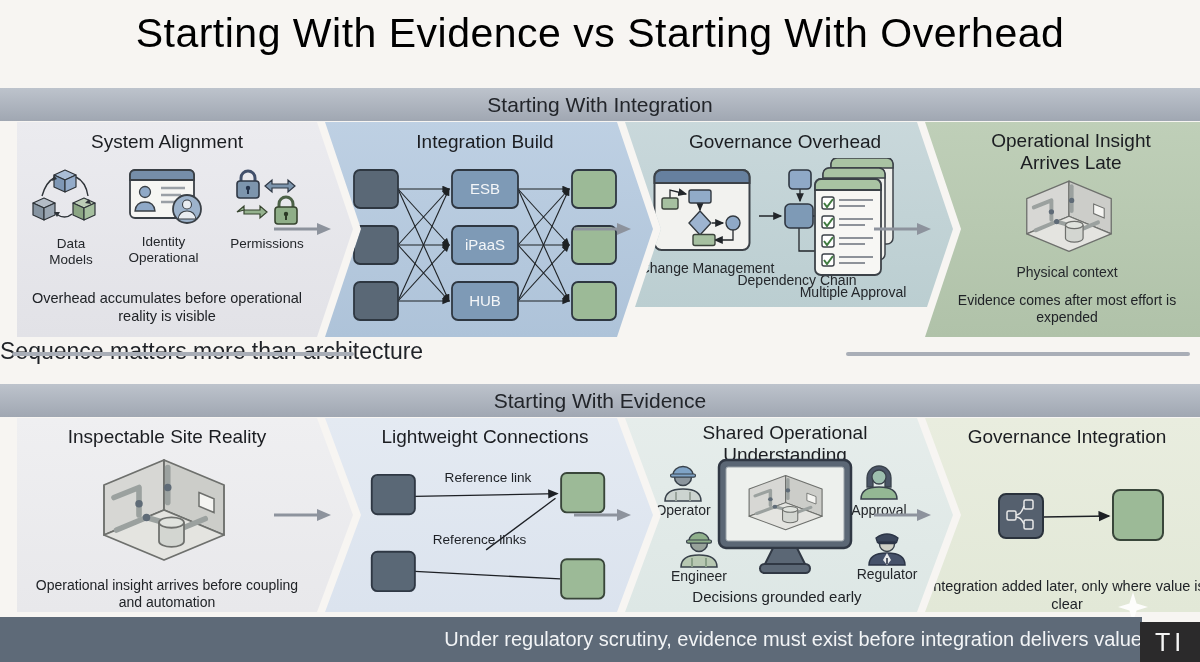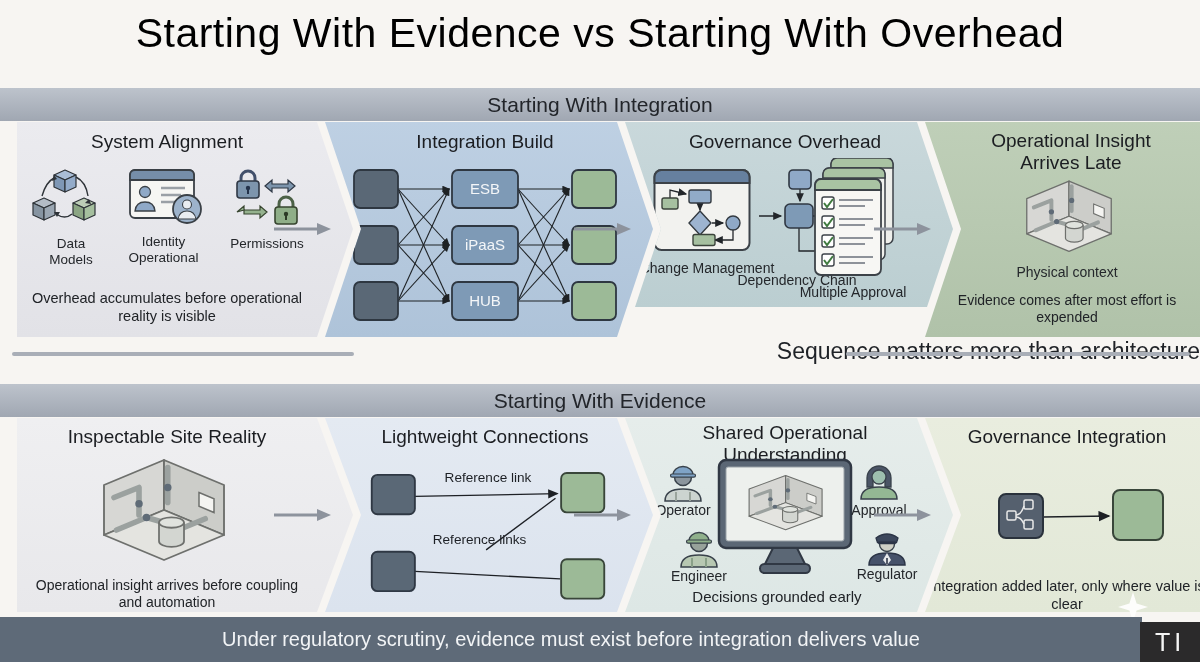--- a/index.html
+++ b/index.html
@@ -9,25 +9,25 @@
         font-size:41px;font-weight:400;letter-spacing:.5px;color:#000000;}
   .band-header{position:absolute;left:0;width:1200px;height:33px;
         background:linear-gradient(#bdc3cc,#a0a7b2);text-align:center;
         font-size:21px;line-height:33px;color:#22252a;}
   .band-body{position:absolute;left:17px;width:1200px;}
   .chev{position:absolute;top:0;}
   .pt{position:absolute;text-align:center;font-size:19px;line-height:1.18;color:#1b1d21;}
   .ilabel{position:absolute;text-align:center;font-size:13.5px;line-height:1.15;color:#24272b;}
   .caption{position:absolute;text-align:center;font-size:14.5px;line-height:1.22;color:#202327;}
   .jarrow{position:absolute;width:60px;height:16px;z-index:5;}
-  .divider-text{position:absolute;top:338px;left:0;width:1200px;text-align:right;
+  .divider-text{position:absolute;top:338px;left:0;width:1200px;text-align:left;
         font-size:23px;color:#1f2227;}
   .divider-line{position:absolute;top:352px;height:4px;background:#a9aeb7;border-radius:2px;}
   .footer-bar{position:absolute;top:617px;left:0;width:1142px;height:45px;background:#5e6a78;
-        text-align:center;font-size:20px;line-height:45px;color:#f2f4f6;}
+        text-align:right;font-size:20px;line-height:45px;color:#f2f4f6;}
   .ti-logo{position:absolute;right:0;bottom:0;width:60px;height:40px;background:#2b2a2b;
         display:flex;align-items:center;justify-content:center;color:#f5f5f5;
         font-size:25px;letter-spacing:4px;font-weight:400;z-index:6;}
   .sparkle{position:absolute;left:1118px;top:592px;width:30px;height:30px;background:#fdfdfb;
         clip-path:polygon(50% 0,62% 38%,100% 50%,62% 62%,50% 100%,38% 62%,0 50%,38% 38%);}
   .icons-row{position:absolute;display:flex;justify-content:space-between;align-items:flex-start;}
   .igroup{text-align:center;}
   .igroup .ilabel{position:static;margin-top:4px;}
   svg text{font-family:"Liberation Sans",sans-serif;}
 </style>

